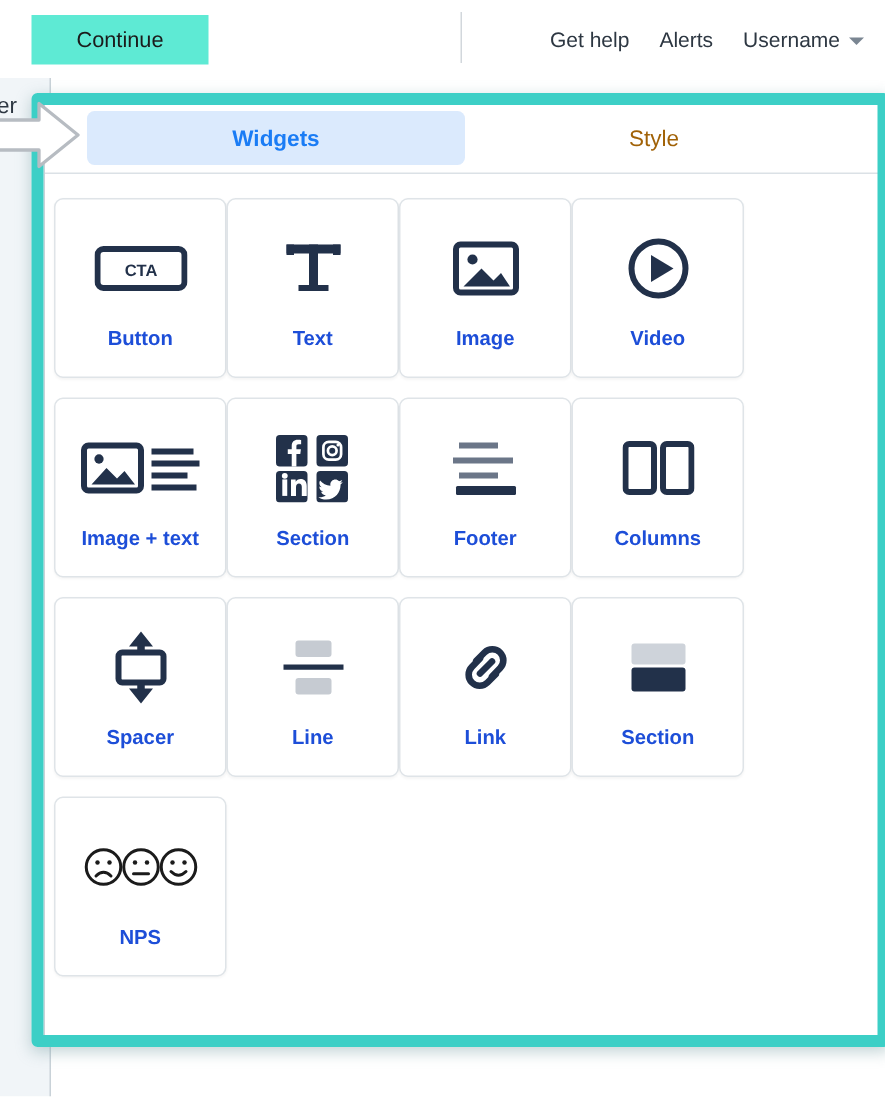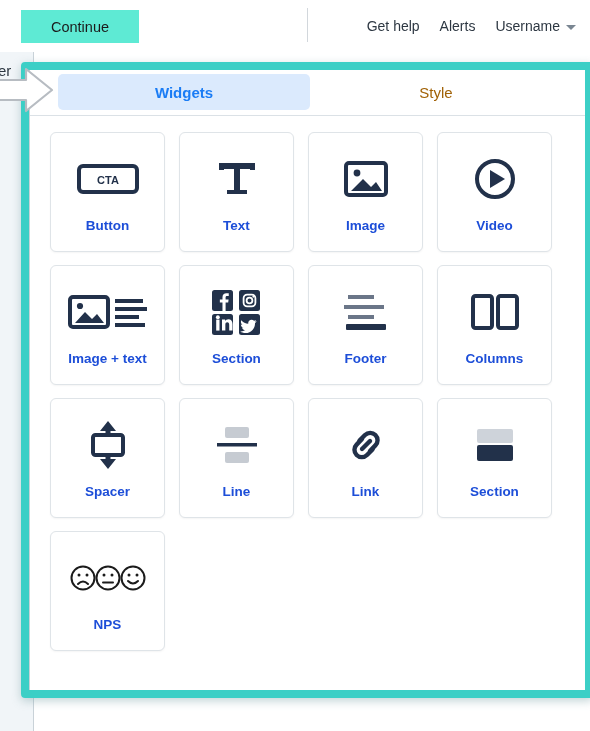--- a/index.html
+++ b/index.html
@@ -128,24 +128,24 @@
     color: #a16207;
   }
   .tab.active {
     background: #dbeafd;
     color: #1a7cf5;
     font-weight: bold;
   }
 
   
   .grid {
-    padding: 16px 20px;
+    padding: 16px 6px;
     display: grid;
     grid-template-columns: repeat(4, 115px);
-    gap: 13px 14px;
+    gap: 13px 0;
   }
   .card {
     width: 115px;
     height: 120px;
     background: #ffffff;
     border: 1px solid #dfe4e8;
     border-radius: 6px;
     box-shadow: 0 1px 2px rgba(0,0,0,0.045);
     display: flex;
     flex-direction: column;

